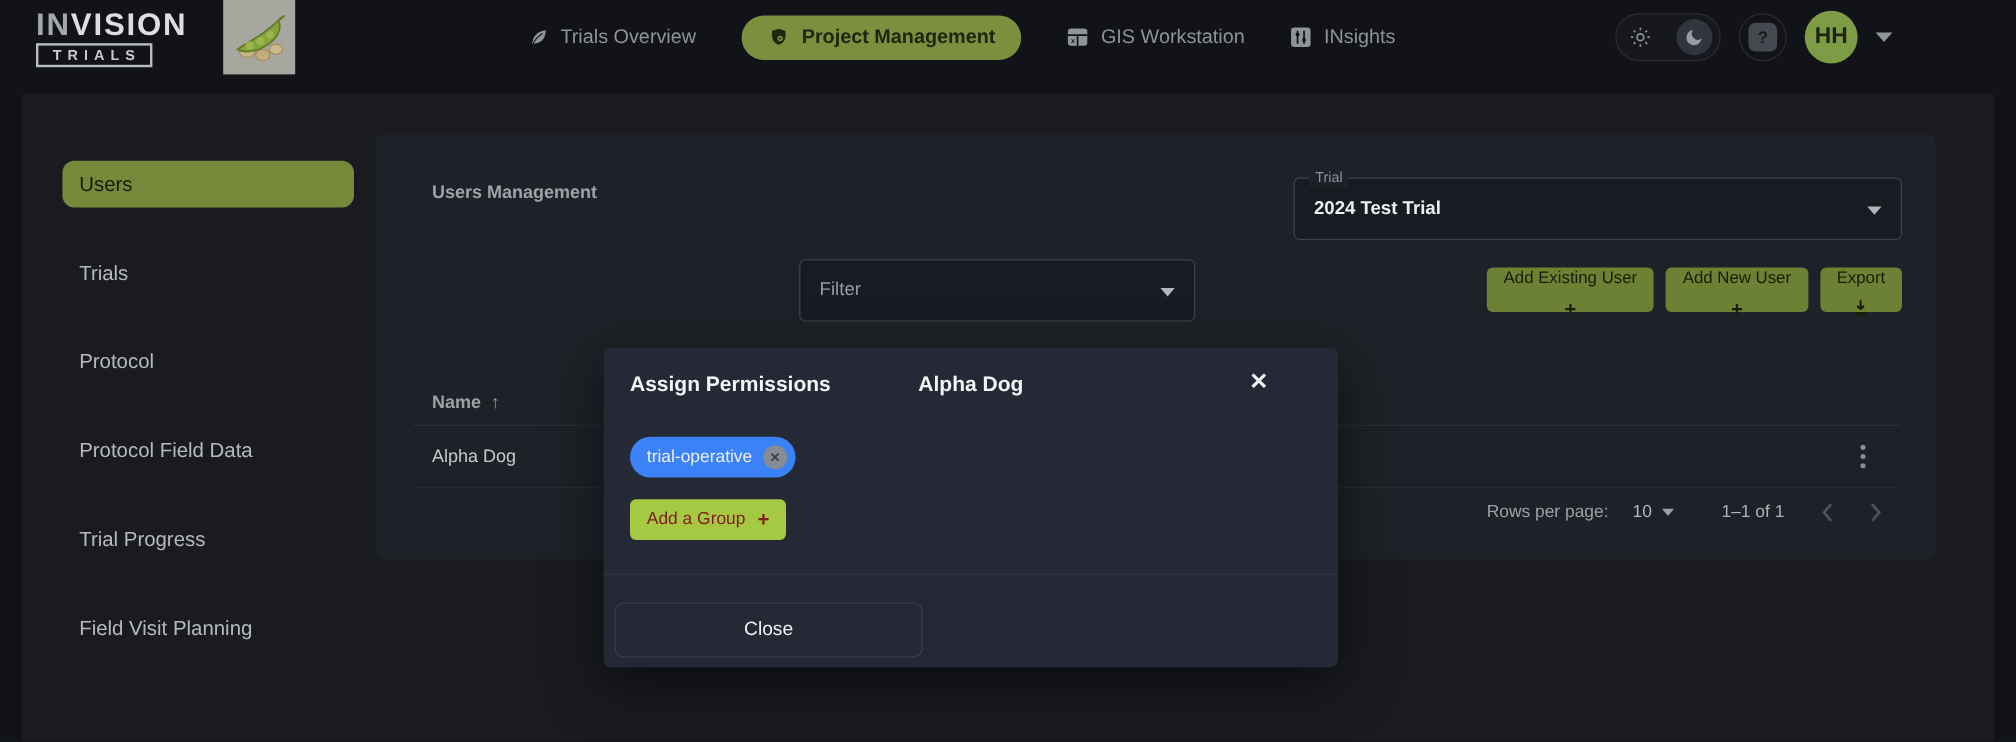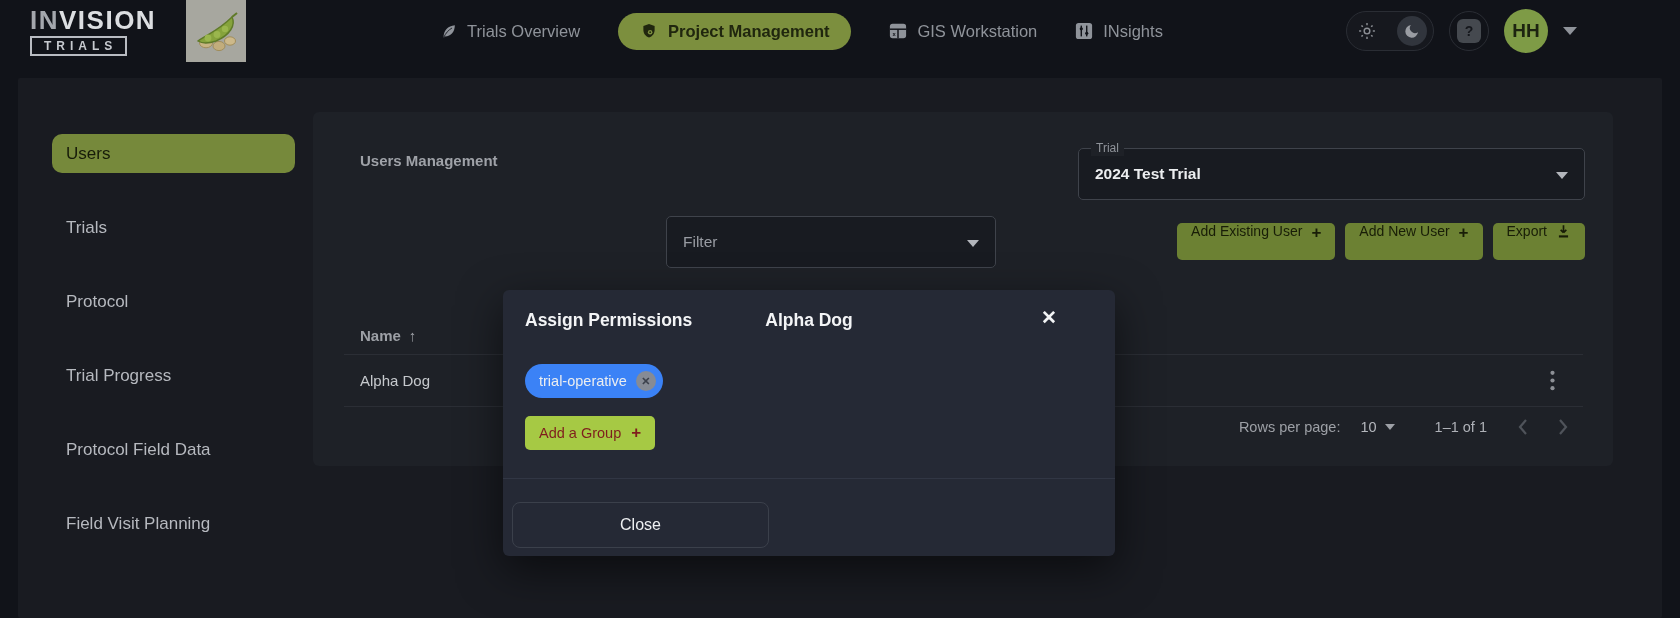--- a/index.html
+++ b/index.html
@@ -56,22 +56,22 @@
   .placeholder { position:absolute; left:16px; top:0; height:50px; line-height:50px; font-size:15.5px; color:#999ca3; }
   .select-caret { position:absolute; right:16px; top:23px; width:0; height:0;
                   border-left:6px solid transparent; border-right:6px solid transparent; border-top:7px solid #b3b6bc; }
 
   .trial-field  { left:765px; top:36px;  width:507px; }
   .search-field { left:37px;  top:104px; width:300px; }
   .filter-field { left:353px; top:104px; width:330px; }
 
   .actions { position:absolute; right:28px; top:111px; display:flex; gap:10px; }
   .btn-olive { height:37px; background:#6C8133; color:#181d07; border:none; border-radius:5px;
-               font-size:14px; font-weight:500; display:flex; align-items:flex-start; gap:9px; padding:0 14px;
-               font-family:"Liberation Sans", sans-serif; cursor:pointer; }
+               font-size:14px; font-weight:500; display:flex; align-items:center; gap:9px; padding:0 14px;
+               font-family:"Liberation Sans", sans-serif; cursor:pointer;flex-direction:column; }
   .btn-olive .plus { font-size:17px; font-weight:600; }
 
   .table { position:absolute; left:31px; top:204px; width:1239px; }
   .t-header { height:39px; display:flex; align-items:center; padding-left:16px; border-bottom:1px solid #2b2e35;
               color:#9da0a6; font-size:15px; font-weight:600; gap:8px; }
   .t-row { height:52px; display:flex; align-items:center; padding-left:16px; border-bottom:1px solid #2b2e35;
            color:#c6c9cd; font-size:15px; position:relative; }
   .kebab { position:absolute; right:28px; top:15px; cursor:pointer; }
   .t-foot { height:40px; display:flex; align-items:center; justify-content:flex-end; color:#9da0a6;
             font-size:14.5px; padding-right:14px; }
@@ -196,22 +196,22 @@
     <div class="tri-down"></div>
   </div>
 </div>
 
 <div class="content">
 
   <div class="sidebar">
     <div class="side-item active">Users</div>
     <div class="side-item">Trials</div>
     <div class="side-item">Protocol</div>
+    <div class="side-item">Protocol Field Data</div>
     <div class="side-item">Trial Progress</div>
-    <div class="side-item">Protocol Field Data</div>
     <div class="side-item">Field Visit Planning</div>
   </div>
 
   <div class="panel">
     <div class="panel-title">Users Management</div>
 
     <div class="outlined-field trial-field">
       <span class="field-label">Trial</span>
       <span class="field-value">2024 Test Trial</span>
       <span class="select-caret"></span>

